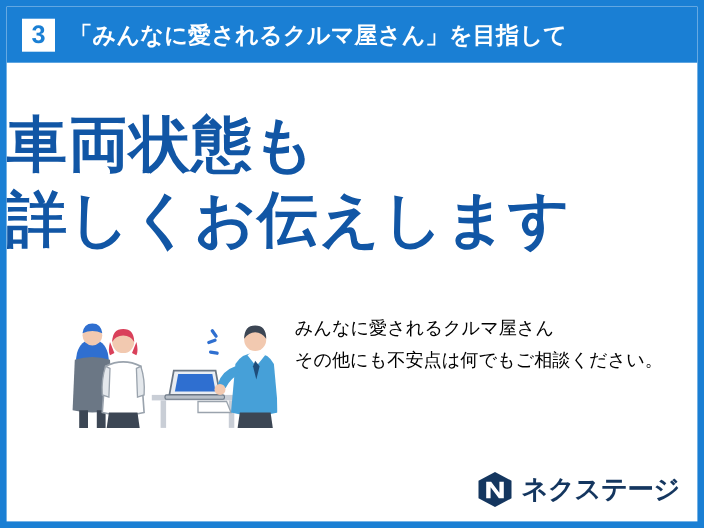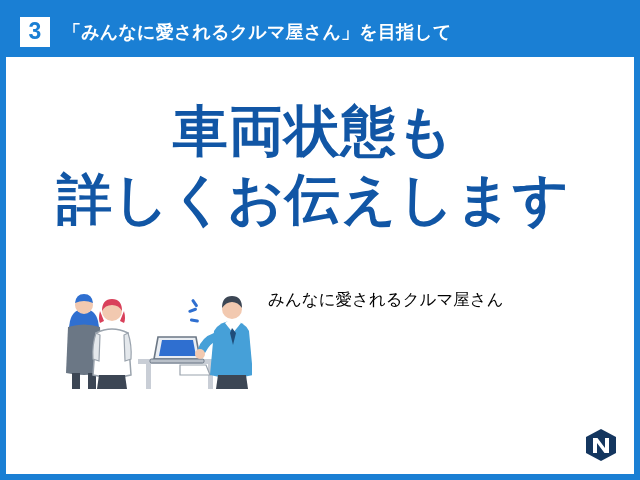--- a/index.html
+++ b/index.html
@@ -43,33 +43,32 @@
     font-size: 23px;
     font-weight: bold;
     display: flex;
     align-items: center;
     justify-content: center;
     flex: 0 0 auto;
     font-family: "Liberation Sans", sans-serif;
   }
   .header-title {
     color: #ffffff;
-    font-size: 18px;
+    font-size: 21px;
     font-weight: bold;
     margin-left: 13px;
     letter-spacing: 0.2px;
     white-space: nowrap;
   }
   
   .headline {
     position: absolute;
     left: 0;
     top: 92px;
     width: 615px;
-    text-align: center;
     color: #1156a5;
     font-weight: bold;
     font-family: "Liberation Sans", sans-serif;
   }
   .headline .line1 {
     font-size: 55px;
     line-height: 66px;
     letter-spacing: 1px;
   }
   .headline .line2 {
@@ -197,25 +196,27 @@
         <g fill="#2f6fd0">
           <rect x="126" y="28" width="9" height="3" rx="1.5" transform="rotate(-20 130 29)"></rect>
           <rect x="128" y="38" width="9" height="3" rx="1.5" transform="rotate(10 132 39)"></rect>
           <rect x="131" y="18" width="3" height="9" rx="1.5" transform="rotate(-35 132 22)"></rect>
         </g>
       </svg>
     </div>
 
     <div class="body-text">
       <div>みんなに愛されるクルマ屋さん</div>
+      <div>その他にも不安点は何でもご相談ください。</div>
     </div>
   </div>
 
   <div class="footer">
     <div class="logo-mark">
       <svg viewBox="0 0 34 34" width="34" height="34" xmlns="http://www.w3.org/2000/svg">
         <path d="M17 1 L32 9 L32 25 L17 33 L2 25 L2 9 Z" fill="#14365f"></path>
         <path d="M9 25 L9 10 L13.5 10 L21 20 L21 10 L25 10 L25 25 L20.5 25 L13 15 L13 25 Z" fill="#ffffff"></path>
       </svg>
     </div>
+    <div class="logo-text">ネクステージ</div>
   </div>
 
 </div>
 
 </body></html>

